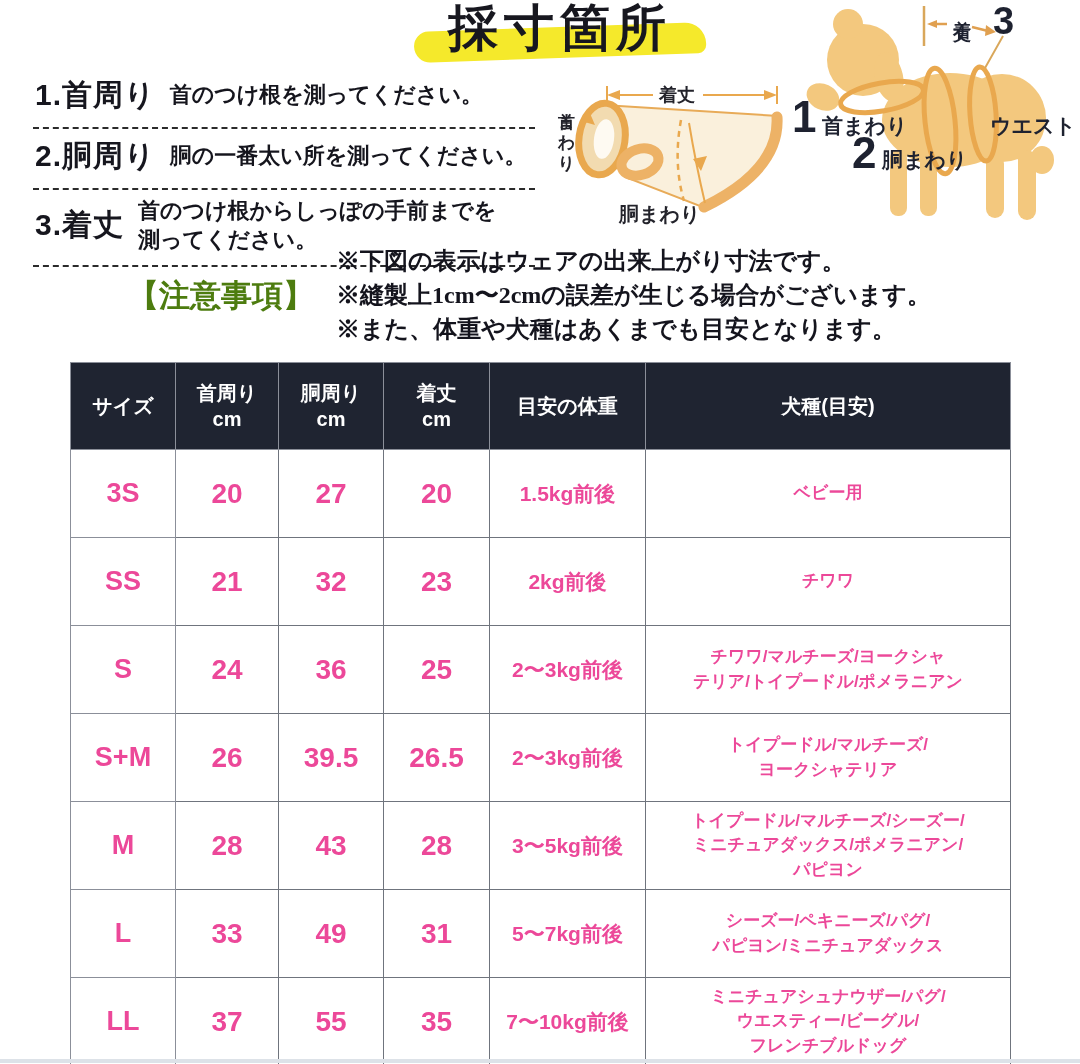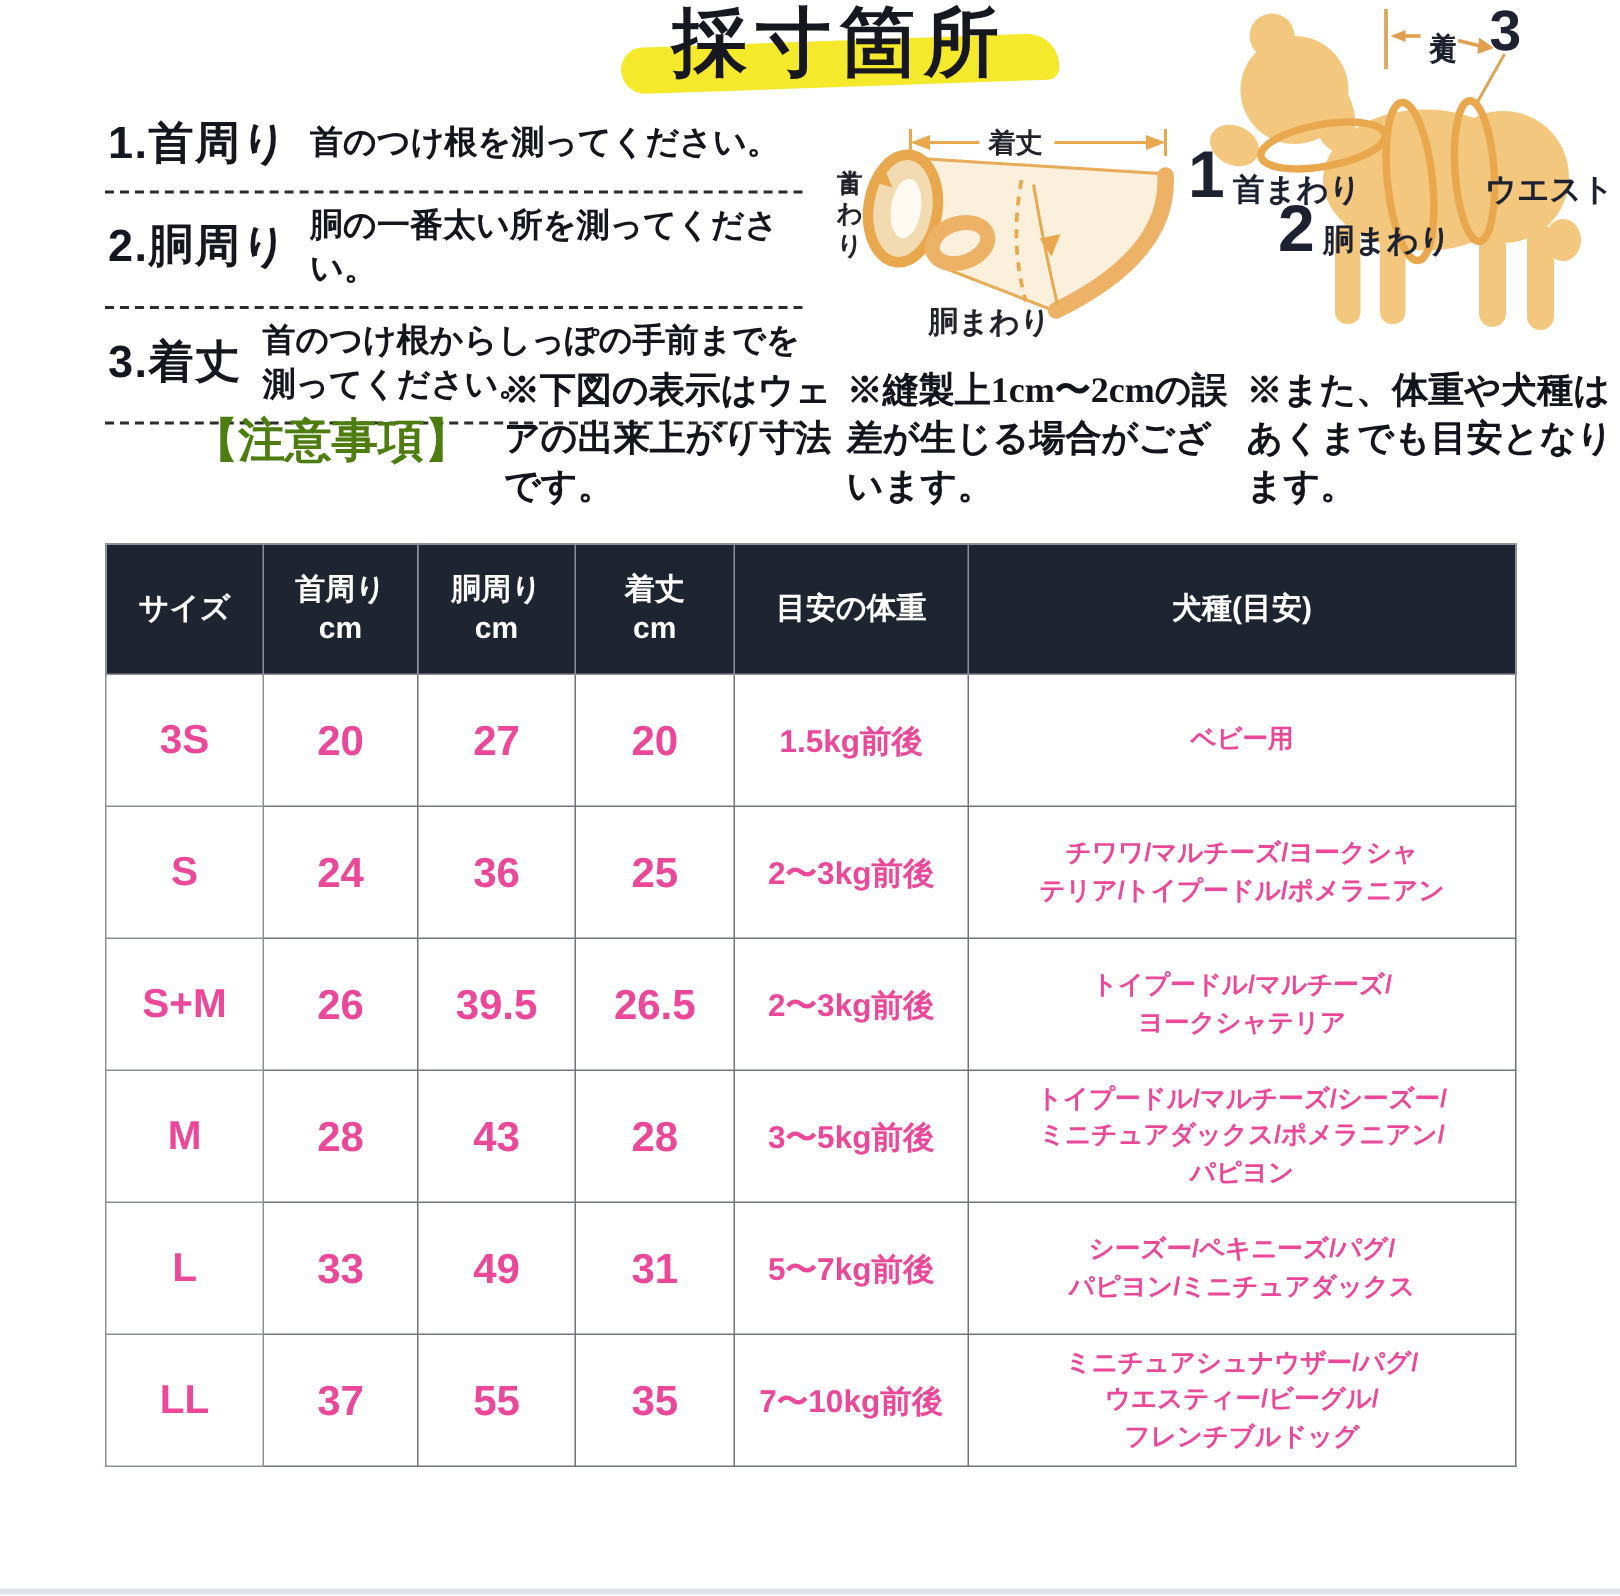--- a/index.html
+++ b/index.html
@@ -9,21 +9,21 @@
   }
   
   .title-wrap{position:absolute;left:412px;top:0;width:296px;height:68px;}
   .title-highlight{position:absolute;left:2px;top:27px;width:292px;height:31px;
     background:#f5e92b;border-radius:18px 26px 10px 20px;transform:rotate(-2deg);}
   .title-text{position:absolute;left:0;top:0;width:100%;text-align:center;
     font-size:50px;font-weight:900;letter-spacing:6px;line-height:1.12;color:#17171f;}
   
   .instructions{position:absolute;left:33px;top:68px;width:502px;}
   .instr-item{display:flex;align-items:center;gap:14px;
-    border-bottom:2px dashed #2b2b2b;padding:7px 0 11px 2px;margin-left:37px;}
+    border-bottom:2px dashed #2b2b2b;padding:7px 0 11px 2px;}
   .instr-label{font-size:30px;font-weight:800;white-space:nowrap;letter-spacing:1px;}
   .instr-desc{font-family:"Liberation Serif","DejaVu Serif",serif;font-size:22px;
     font-weight:700;white-space:pre-line;line-height:1.3;color:#15151d;}
   
   .garment-wrap{position:absolute;left:545px;top:75px;width:260px;height:160px;}
   .garment-svg{position:absolute;left:0;top:0;}
   .garment-label-length{position:absolute;left:108px;top:8px;width:48px;text-align:center;
     font-size:18px;font-weight:800;color:#23232b;}
   .garment-label-neck{position:absolute;left:10px;top:24px;writing-mode:vertical-rl;
     font-size:17px;font-weight:800;letter-spacing:2px;color:#23232b;}
@@ -36,21 +36,21 @@
     font-size:18px;font-weight:800;letter-spacing:3px;color:#1e2230;}
   .dog-point-3{position:absolute;left:203px;top:0px;font-size:38px;font-weight:900;color:#1e2230;}
   .dog-point-1{position:absolute;left:2px;top:92px;font-size:44px;font-weight:900;color:#1e2230;}
   .dog-label-neck{position:absolute;left:32px;top:112px;font-size:21px;font-weight:800;color:#1e2230;}
   .dog-point-2{position:absolute;left:62px;top:128px;font-size:44px;font-weight:900;color:#1e2230;}
   .dog-label-girth{position:absolute;left:92px;top:146px;font-size:21px;font-weight:800;color:#1e2230;}
   .dog-label-waist{position:absolute;left:200px;top:112px;font-size:21px;font-weight:800;color:#1e2230;}
   
   .notice{position:absolute;left:128px;top:246px;display:flex;align-items:center;gap:22px;}
   .notice-heading{color:#4d7c0f;font-size:31px;font-weight:800;white-space:nowrap;}
-  .notice-lines{display:flex;flex-direction:row;gap:2px;align-items:flex-end;}
+  .notice-lines{display:flex;flex-direction:column;gap:2px;}
   .notice-line{font-family:"Liberation Serif","DejaVu Serif",serif;font-size:24px;
     font-weight:700;color:#14141d;line-height:1.33;}
   
   .size-table{position:absolute;left:70px;top:362px;width:940px;
     border-collapse:collapse;table-layout:fixed;}
   .size-table th,.size-table td{border:1px solid #6f747d;text-align:center;
     vertical-align:middle;padding:0 4px;}
   .size-table thead th{background:#1f2431;color:#ffffff;font-size:20px;font-weight:700;
     height:86px;white-space:pre-line;line-height:1.3;border-color:#8b8f99;}
   .size-cell{background:#1f2431;color:#ffffff;font-size:27px;font-weight:800;border-color:#8b8f99 !important;}
@@ -186,20 +186,28 @@
     <tbody>
       <tr>
         <td class="size-cell">3S</td>
         <td class="num-cell">20</td>
         <td class="num-cell">27</td>
         <td class="num-cell">20</td>
         <td class="weight-cell">1.5kg前後</td>
         <td class="breed-cell">ベビー用</td>
       </tr>
       <tr>
+        <td class="size-cell">SS</td>
+        <td class="num-cell">21</td>
+        <td class="num-cell">32</td>
+        <td class="num-cell">23</td>
+        <td class="weight-cell">2kg前後</td>
+        <td class="breed-cell">チワワ</td>
+      </tr>
+      <tr>
         <td class="size-cell">S</td>
         <td class="num-cell">24</td>
         <td class="num-cell">36</td>
         <td class="num-cell">25</td>
         <td class="weight-cell">2〜3kg前後</td>
         <td class="breed-cell">チワワ/マルチーズ/ヨークシャ
 テリア/トイプードル/ポメラニアン</td>
       </tr>
       <tr>
         <td class="size-cell">S+M</td>

